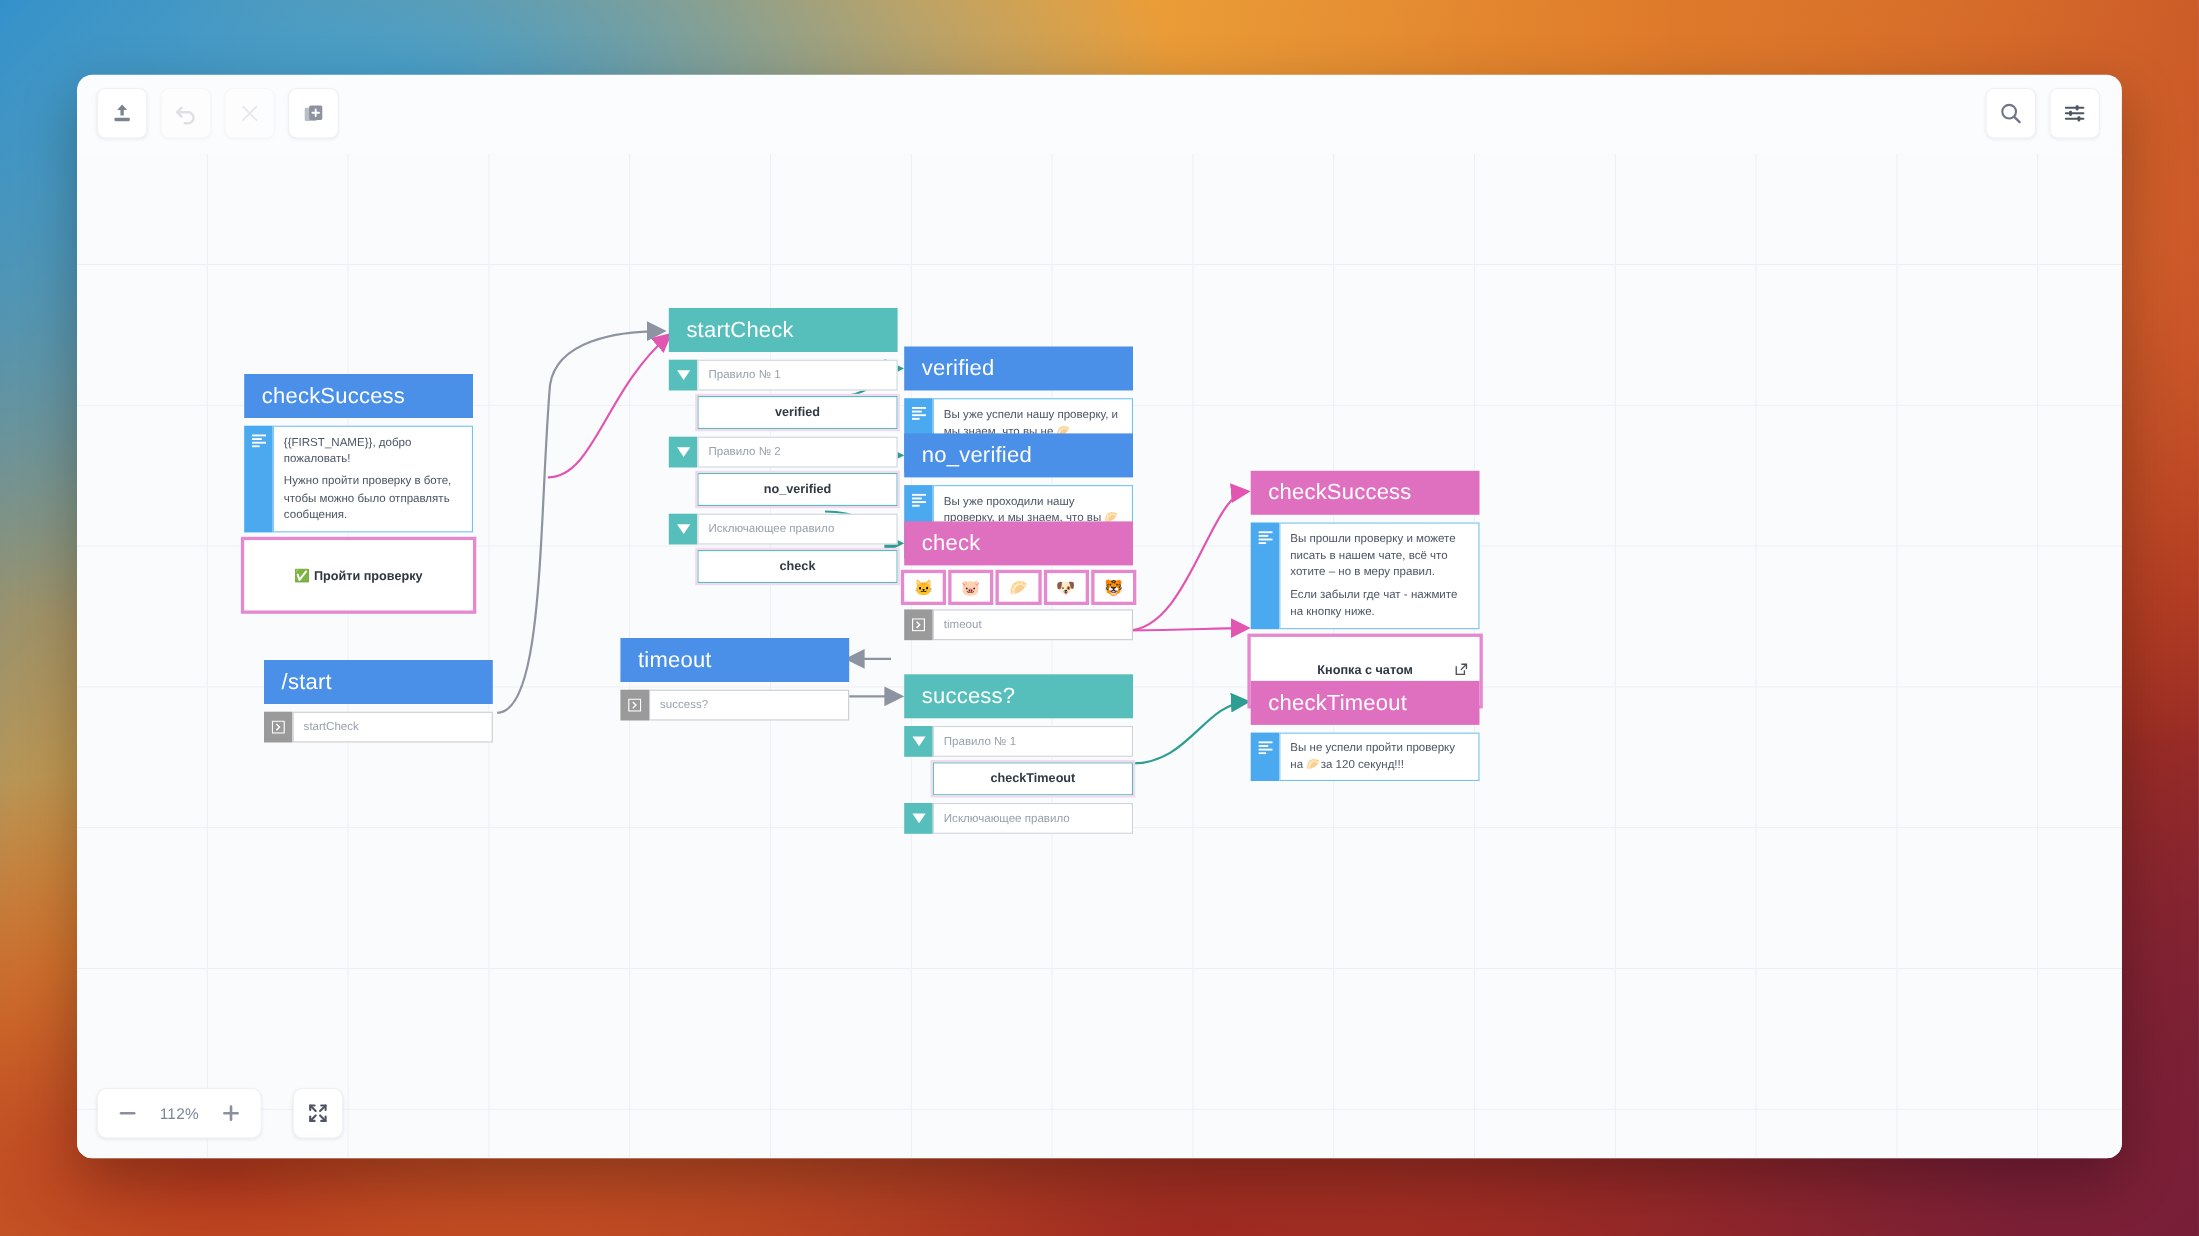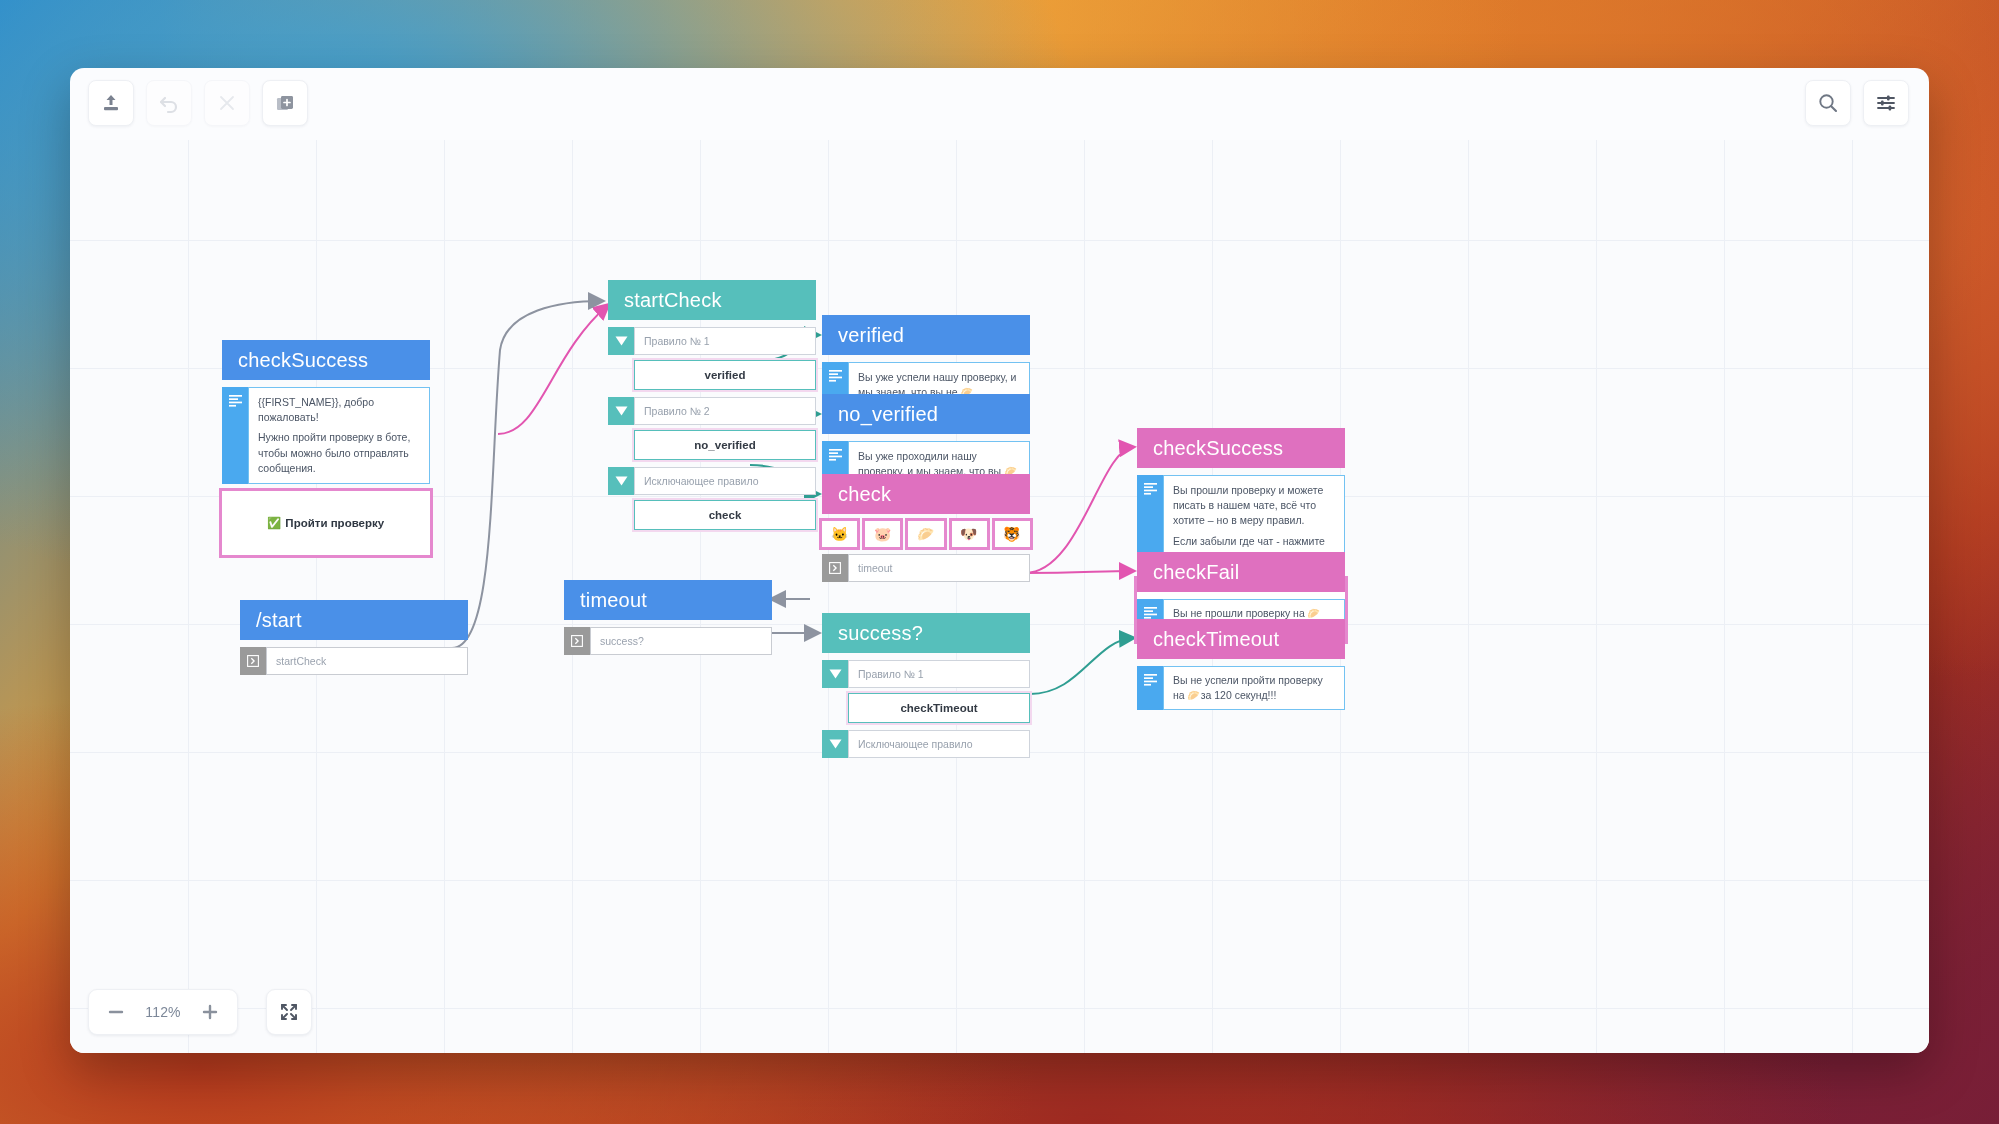--- a/index.html
+++ b/index.html
@@ -221,21 +221,21 @@
         <div class="msg-body">
           <p>{{FIRST_NAME}}, добро пожаловать!</p>
           <p>Нужно пройти проверку в боте, чтобы можно было отправлять сообщения.</p>
         </div>
       </div>
       <div class="pink-btn">
         <span>✅ Пройти проверку</span>
       </div>
     </div>
 
-    <div class="node" style="left:170px; top:460px; width:228px;">
+    <div class="node" style="left:170px; top:460px; width:208px;">
       <div class="node-head head-blue">/start</div>
       <div class="jump-row">
         <div class="jump-icon">
           <svg width="12" height="12" viewBox="0 0 12 12">
               <rect x="0.6" y="0.6" width="10.8" height="10.8" fill="none" stroke="#fff" stroke-width="1.1"></rect>
               <path d="M4.3 3.2 L7.1 6 L4.3 8.8" fill="none" stroke="#fff" stroke-width="1.3"></path>
             </svg>
         </div>
         <div class="jump-body">startCheck</div>
       </div>
@@ -392,38 +392,20 @@
         <span class="endicon">
           <svg width="13" height="13" viewBox="0 0 14 14">
               <path d="M2 4 v8 h8 V8" fill="none" stroke="#4a4f58" stroke-width="1.3"></path>
               <path d="M7 2 h5 v5" fill="none" stroke="#4a4f58" stroke-width="1.3"></path>
               <path d="M12 2 L6.5 7.5" fill="none" stroke="#4a4f58" stroke-width="1.3"></path>
             </svg>
         </span>
       </div>
     </div>
 
-    <div class="node" style="left:1067px; top:412px; width:208px;">
-      <div class="node-head head-pink">checkFail</div>
-      <div class="msg-row">
-        <div class="msg-icon">
-          <svg width="13" height="13" viewBox="0 0 13 13">
-              <g fill="#fff">
-                <rect x="0" y="1" width="13" height="1.7"></rect>
-                <rect x="0" y="4.3" width="9" height="1.7"></rect>
-                <rect x="0" y="7.6" width="13" height="1.7"></rect>
-                <rect x="0" y="10.9" width="7" height="1.7"></rect>
-              </g>
-            </svg>
-        </div>
-        <div class="msg-body one-line">
-          <p>Вы не прошли проверку на 🥟</p>
-        </div>
-      </div>
-    </div>
 
     <div class="node" style="left:1067px; top:479px; width:208px;">
       <div class="node-head head-pink">checkTimeout</div>
       <div class="msg-row">
         <div class="msg-icon">
           <svg width="13" height="13" viewBox="0 0 13 13">
               <g fill="#fff">
                 <rect x="0" y="1" width="13" height="1.7"></rect>
                 <rect x="0" y="4.3" width="9" height="1.7"></rect>
                 <rect x="0" y="7.6" width="13" height="1.7"></rect>

